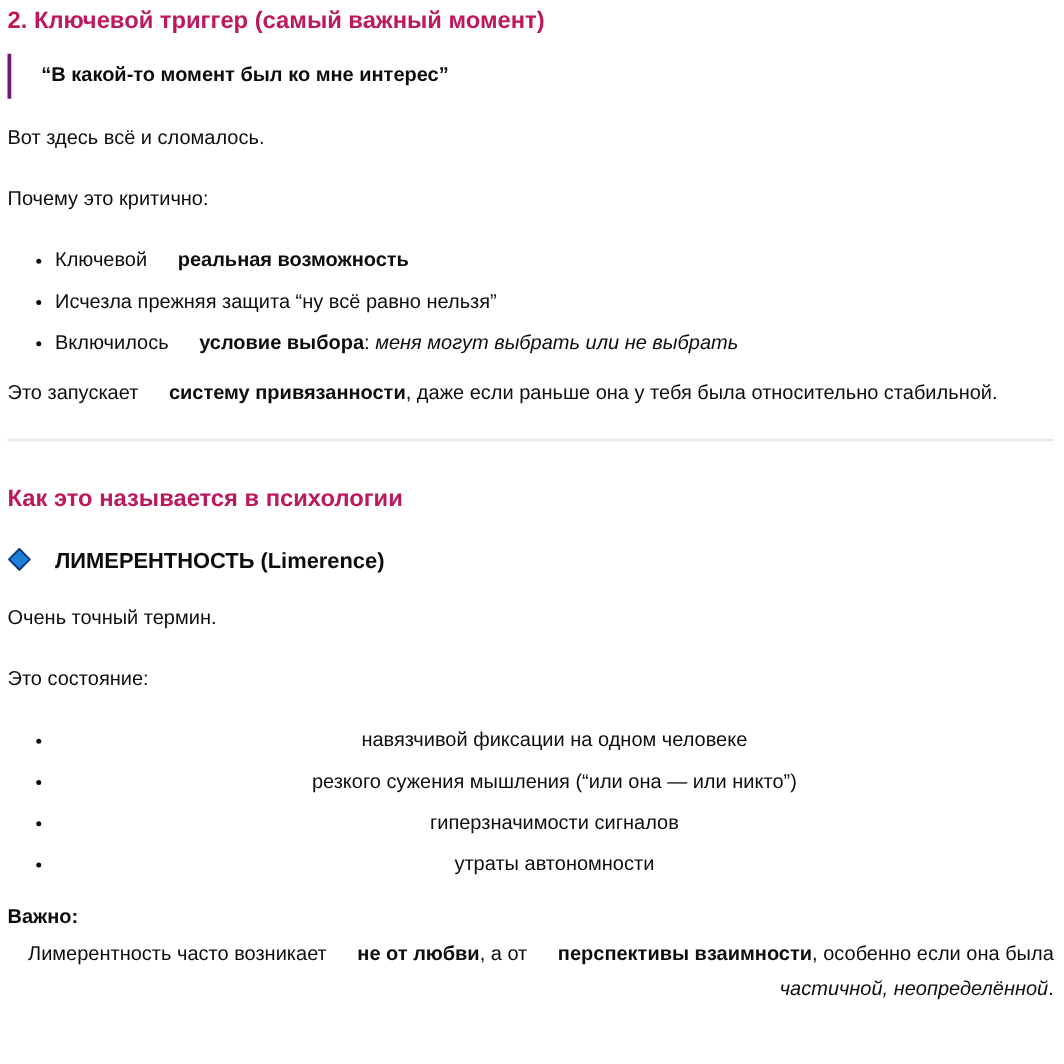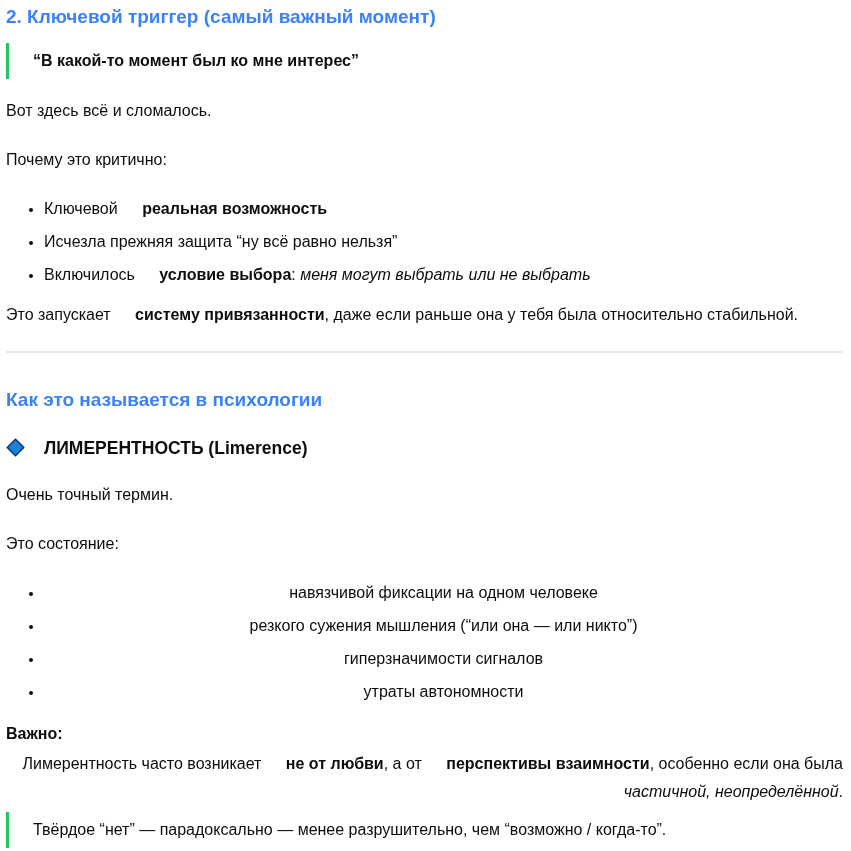--- a/index.html
+++ b/index.html
@@ -15,37 +15,37 @@
     line-height: 1.75;
     padding: 5px 8px 0 6px;
   }
   .doc { width: 100%; }
 
   h2.doc-heading {
     font-size: 19px;
     line-height: 1.25;
     font-weight: 700;
     margin: 0 0 14px 0;
-    color: #3b82f6;
+    color: #be185d;
   }
   h2.doc-heading--psy { margin: 0 0 25px 0; }
 
   .term-heading {
     display: flex;
     align-items: center;
     gap: 19px;
     font-size: 17.5px;
     line-height: 1.3;
     font-weight: 700;
     margin: 0 0 22px 0;
   }
   .diamond-svg { display: inline-block; flex: 0 0 auto; }
 
   blockquote.quote {
-    border-left: 3px solid #22c55e;
+    border-left: 3px solid #701a75;
     margin: 0 0 18px 0;
     padding: 4px 0 4px 24px;
   }
   blockquote.quote p { margin: 0; }
   blockquote.quote--bold p { font-weight: 700; }
   blockquote.quote--last { margin-bottom: 0; }
 
   p { margin: 0 0 21px 0; }
   p.p-important { font-weight: 700; margin-bottom: 2px; }
   p.p-limerence { margin-bottom: 6px; text-align: right; }
@@ -116,17 +116,14 @@
     <li>навязчивой фиксации на одном человеке</li>
     <li>резкого сужения мышления (“или она — или никто”)</li>
     <li>гиперзначимости сигналов</li>
     <li>утраты автономности</li>
   </ul>
 
   <p class="p-important">Важно:</p>
 
   <p class="p-limerence"><span>Лимерентность часто возникает </span><strong>не от любви</strong><span>, а от </span><strong>перспективы взаимности</strong><span>, особенно если она была </span><em>частичной, неопределённой</em><span>.</span></p>
 
-  <blockquote class="quote quote--last">
-    <p>Твёрдое “нет” — парадоксально — менее разрушительно, чем “возможно / когда-то”.</p>
-  </blockquote>
 
 </div>
 
 </body></html>

